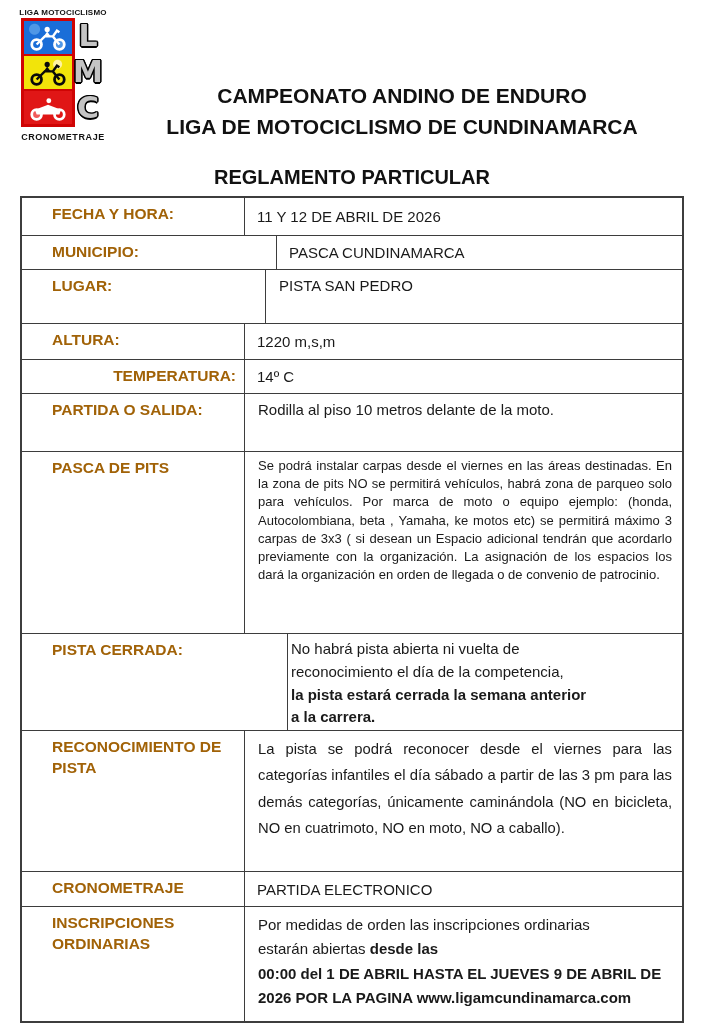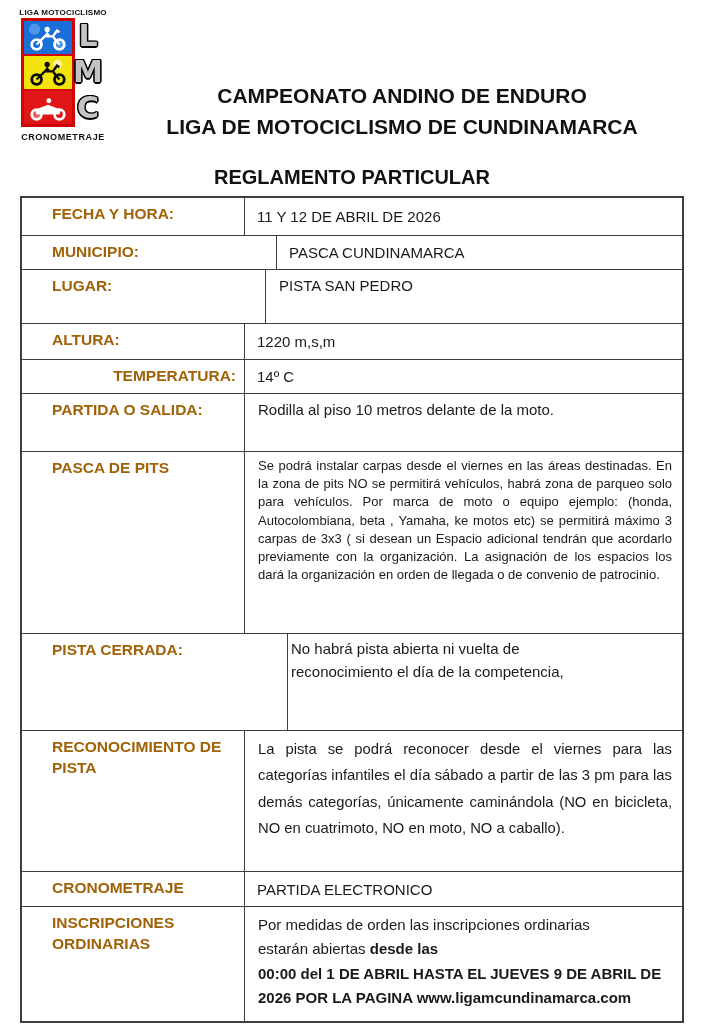--- a/index.html
+++ b/index.html
@@ -169,20 +169,22 @@
     <div class="row r6">
       <div class="cell-label">PASCA DE PITS</div>
       <div class="cell-value just lh-zona">Se podrá instalar carpas desde el viernes en las áreas destinadas. En la zona de pits NO se permitirá vehículos, habrá zona de parqueo solo para vehículos. Por marca de moto o equipo ejemplo: (honda, Autocolombiana, beta , Yamaha, ke motos etc)  se permitirá máximo 3 carpas de 3x3 ( si desean un Espacio adicional tendrán que acordarlo previamente con la organización. La asignación de los espacios los dará la organización en orden de llegada o de convenio de patrocinio.</div>
     </div>
 
     <div class="row r7">
       <div class="cell-label">PISTA CERRADA:</div>
       <div class="cell-value lh-cerrada">
         <div class="pre">No habrá pista abierta ni vuelta de
 reconocimiento el día de la competencia,</div>
+        <div class="pre bold">la pista estará cerrada la semana anterior
+a la carrera.</div>
       </div>
     </div>
 
     <div class="row r8">
       <div class="cell-label">RECONOCIMIENTO DE PISTA</div>
       <div class="cell-value just lh-reco">La pista se podrá reconocer desde el viernes para las categorías infantiles el día sábado a partir de las 3 pm para las demás categorías, únicamente caminándola (NO en bicicleta, NO en cuatrimoto, NO en moto, NO a caballo).</div>
     </div>
 
     <div class="row r9">
       <div class="cell-label">CRONOMETRAJE</div>

